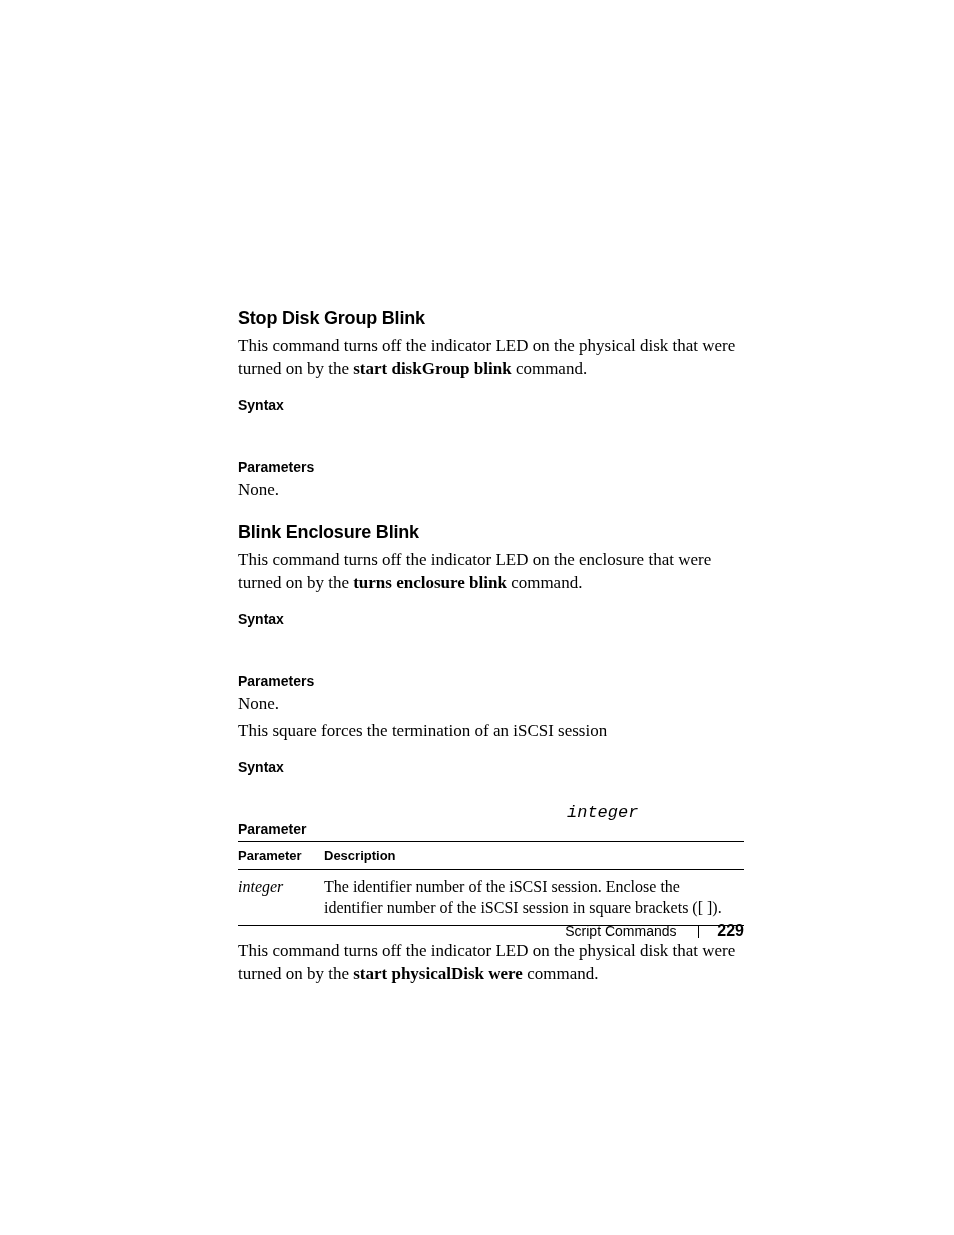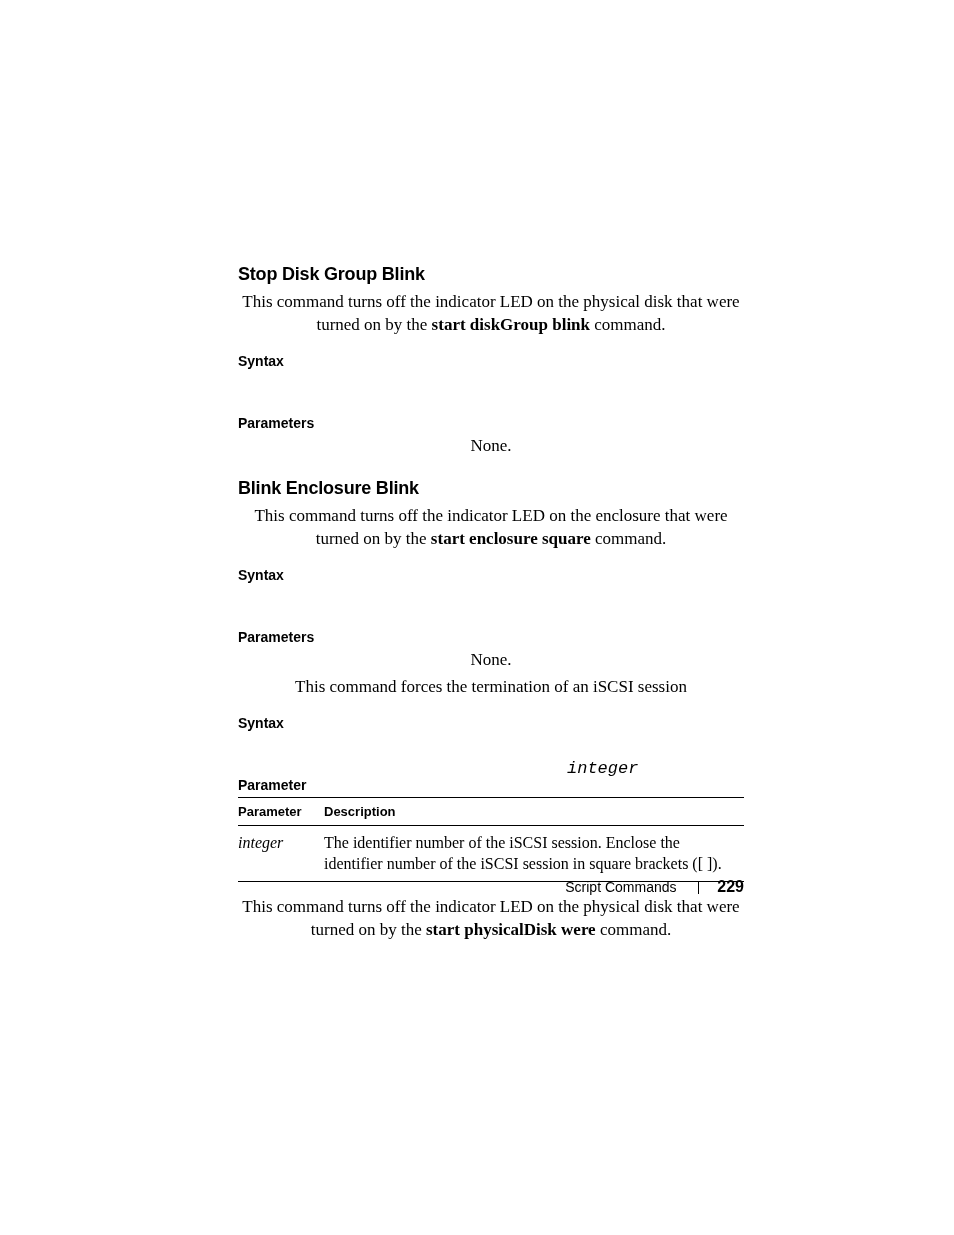--- a/index.html
+++ b/index.html
@@ -8,39 +8,39 @@
     background: #ffffff;
     font-family: "Times New Roman", Times, serif;
     color: #000000;
   }
   .page {
     width: 954px;
     height: 1088px;
     position: relative;
     box-sizing: border-box;
     padding: 264px 210px 0 238px;
+    margin-top: 44px;
   }
   .h2 {
     font-family: Arial, Helvetica, sans-serif;
     font-weight: 700;
     font-size: 18px;
     margin: 0 0 6px 0;
     letter-spacing: -0.2px;
   }
   .h3 {
     font-family: Arial, Helvetica, sans-serif;
     font-weight: 700;
     font-size: 14px;
     margin: 16px 0 4px 0;
   }
   .body {
     font-size: 17px;
     line-height: 1.35;
     margin: 0 0 4px 0;
-    text-align: center;
   }
   .body .bold {
     font-weight: 700;
   }
   .mono-italic-inline {
     font-family: "Courier New", Courier, monospace;
     font-style: italic;
     font-size: 17px;
     position: absolute;
     left: 567px;
@@ -103,28 +103,28 @@
   <p class="body">
     <span>This command turns off the indicator LED on the physical disk that were turned on by the </span><span class="bold">start diskGroup blink</span><span> command.</span>
   </p>
   <div class="h3">Syntax</div>
   <div class="section-gap"></div>
   <div class="h3">Parameters</div>
   <p class="body">None.</p>
 
   <div class="h2" style="margin-top:20px">Blink Enclosure Blink</div>
   <p class="body">
-    <span>This command turns off the indicator LED on the enclosure that were turned on by the </span><span class="bold">start enclosure square</span><span> command.</span>
+    <span>This command turns off the indicator LED on the enclosure that were turned on by the </span><span class="bold">turns enclosure blink</span><span> command.</span>
   </p>
   <div class="h3">Syntax</div>
   <div class="section-gap"></div>
   <div class="h3">Parameters</div>
   <p class="body">None.</p>
 
-  <p class="body">This command forces the termination of an iSCSI session</p>
+  <p class="body">This square forces the termination of an iSCSI session</p>
   <div class="h3">Syntax</div>
   <span class="mono-italic-inline">integer</span>
   <div class="section-gap"></div>
   <div class="h3">Parameter</div>
 
   <table class="param">
     <thead>
       <tr>
         <th>Parameter</th>
         <th>Description</th>

